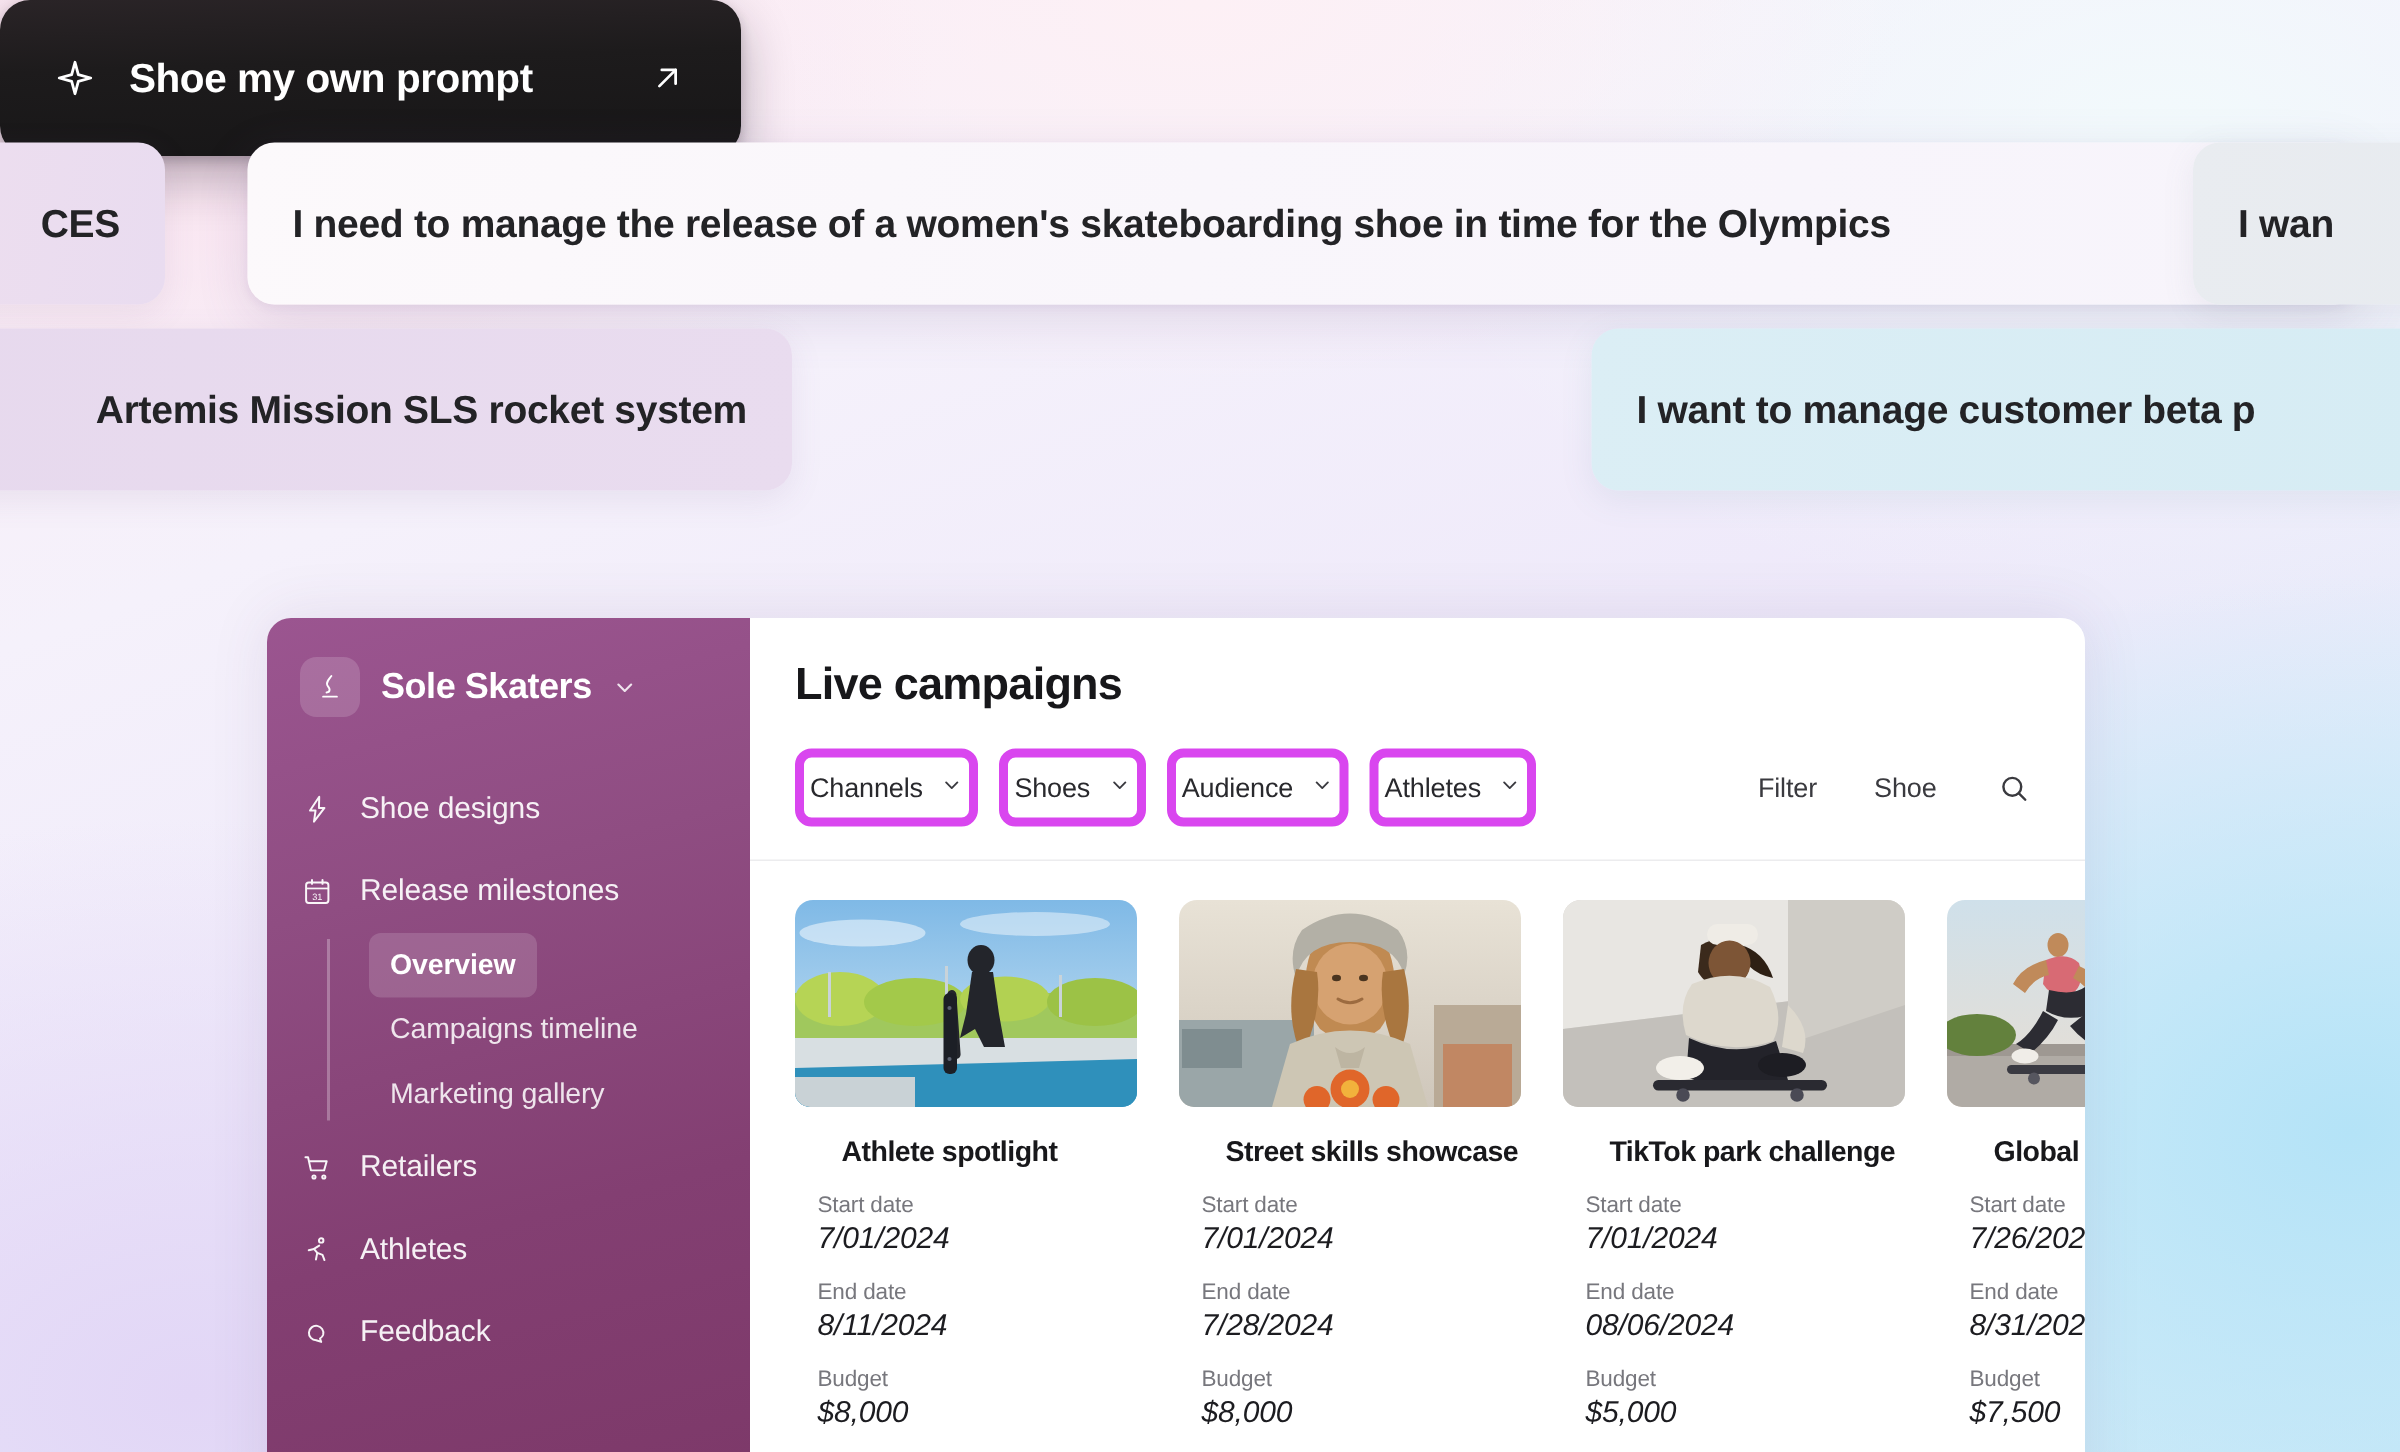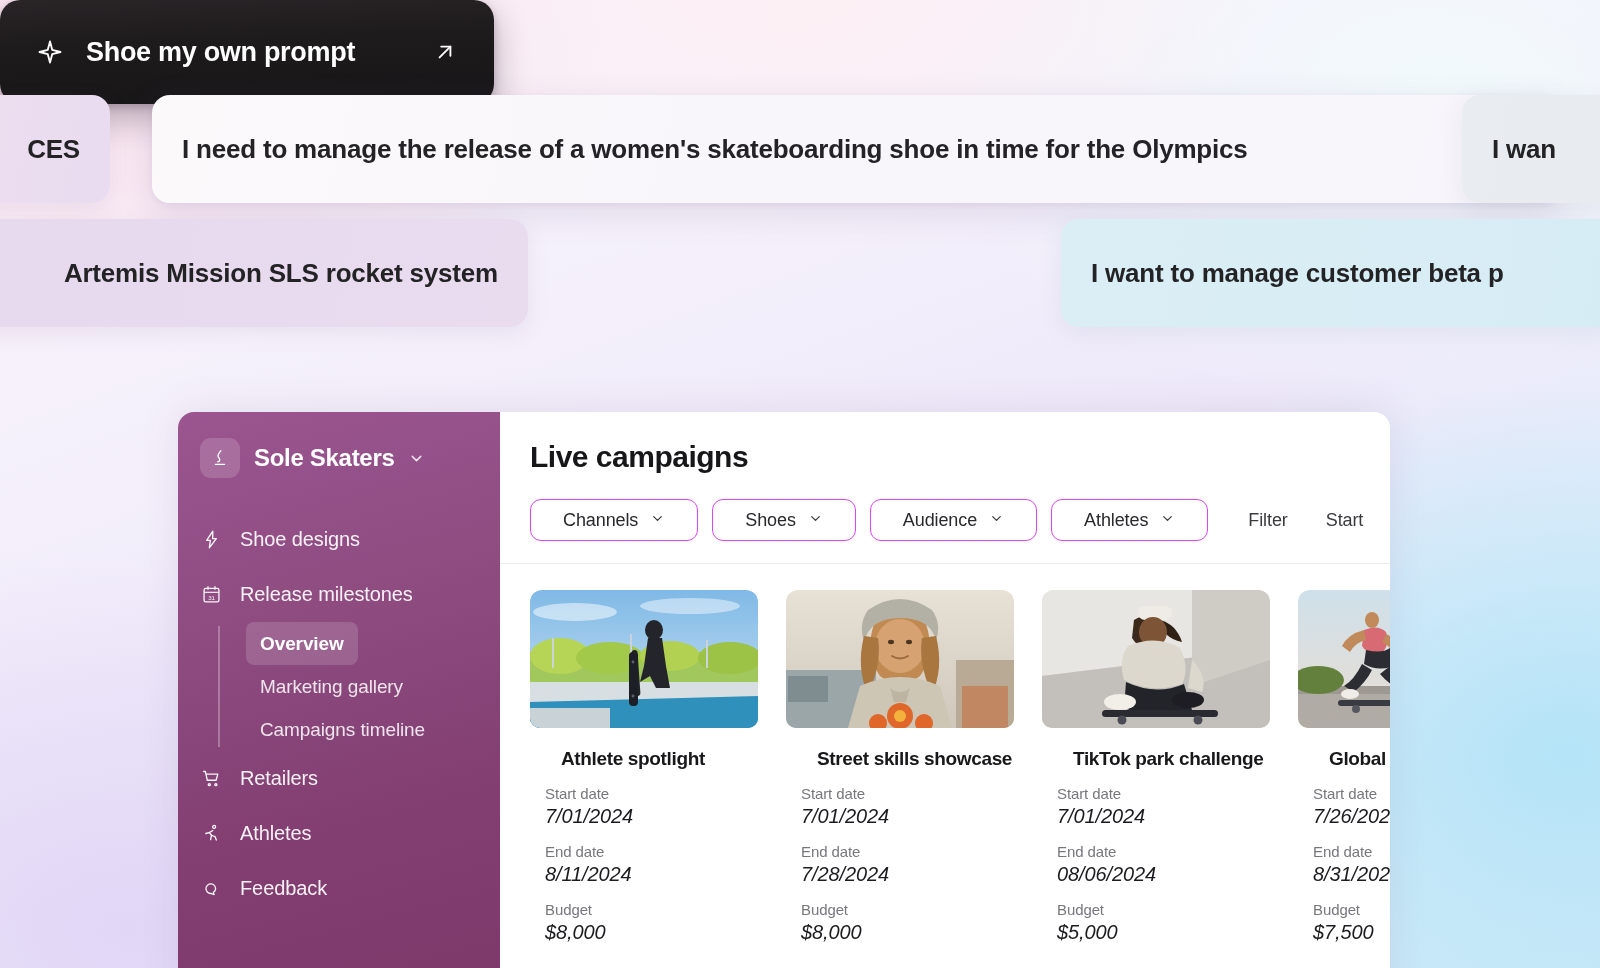--- a/index.html
+++ b/index.html
@@ -42,21 +42,21 @@
   .pc-row1 { height: 108px; top: 95px; }
   .pc-row2 { height: 108px; top: 219px; }
 
   .pc-left {
     left: -122px; width: 232px;
     background: linear-gradient(100deg, #efdfee, #e9dcf0);
     justify-content: flex-end;
     box-shadow: 0 6px 22px rgba(120,90,140,.10);
   }
   .pc-center {
-    left: 152px; width: 1409px;
+    left: 165px; width: 1409px;
     background: linear-gradient(105deg, #fcf9fb 0%, #f9f6fb 45%, #f7f4fb 100%);
     box-shadow: 0 10px 34px rgba(110,90,140,.16), 0 2px 6px rgba(110,90,140,.08);
   }
   .pc-right1 {
     left: 1462px; width: 310px;
     background: linear-gradient(100deg, #e9ecf0, #e6eaef);
     box-shadow: 0 6px 22px rgba(110,120,140,.10);
   }
 
   .pc-l2 {
@@ -154,22 +154,22 @@
     font-size: 30px; font-weight: 700; color: #17171a;
     letter-spacing: -0.5px; padding: 28px 0 0 30px;
   }
 
   .toolbar {
     display: flex; align-items: center; gap: 14px;
     padding: 25px 30px 0 30px;
   }
   .chip {
     display: flex; align-items: center; gap: 12px;
-    height: 42px; padding: 0 32px;
-    border: 1px solid #d946ef; border-radius: 11px;
+    height: 52px; padding: 0 4px;
+    border: 6px solid #d946ef; border-radius: 11px;
     background: #fff; font-size: 18px; color: #29292d;
     letter-spacing: -0.1px;
   }
   .toolbar-spacer { flex: 1; }
   .tool-link {
     font-size: 18px; color: #3a3a3f; padding: 0 12px;
     letter-spacing: -0.1px;
   }
   .tool-icon { padding: 0 6px 0 14px; display: flex; align-items: center; }
 
@@ -284,24 +284,24 @@
         </span>
         <span>Release milestones</span>
       </div>
 
 
       <div class="subnav">
         <div class="subnav-item active">
           <span>Overview</span>
         </div>
         <div class="subnav-item">
+          <span>Campaigns timeline</span>
+        </div>
+        <div class="subnav-item">
           <span>Marketing gallery</span>
-        </div>
-        <div class="subnav-item">
-          <span>Campaigns timeline</span>
         </div>
       </div>
 
       <div class="nav-item">
         <span class="nav-ico">
           <svg width="21" height="21" viewBox="0 0 24 24" fill="none" stroke="#fff" stroke-width="1.5" stroke-linecap="round" stroke-linejoin="round">
             <path d="M3 4h2l2.2 10h10l2-7H6.2"></path>
               <circle cx="9.5" cy="19" r="1.2"></circle>
               <circle cx="17" cy="19" r="1.2"></circle>
           </svg>
@@ -369,21 +369,21 @@
           <span>
             <svg width="15" height="15" viewBox="0 0 24 24" fill="none" stroke="#3a3a3f" stroke-width="2" stroke-linecap="round" stroke-linejoin="round">
                 <path d="M6 9l6 6 6-6"></path>
               </svg>
           </span>
         </div>
 
         <div class="toolbar-spacer"></div>
 
         <div class="tool-link">Filter</div>
-        <div class="tool-link">Start</div>
+        <div class="tool-link">Shoe</div>
         <div class="tool-icon">
           <svg width="23" height="23" viewBox="0 0 24 24" fill="none" stroke="#3a3a3f" stroke-width="1.7" stroke-linecap="round">
               <circle cx="11" cy="11" r="6.2"></circle>
               <path d="M15.6 15.6 20 20"></path>
             </svg>
         </div>
       </div>
 
       <div class="divider"></div>
 

